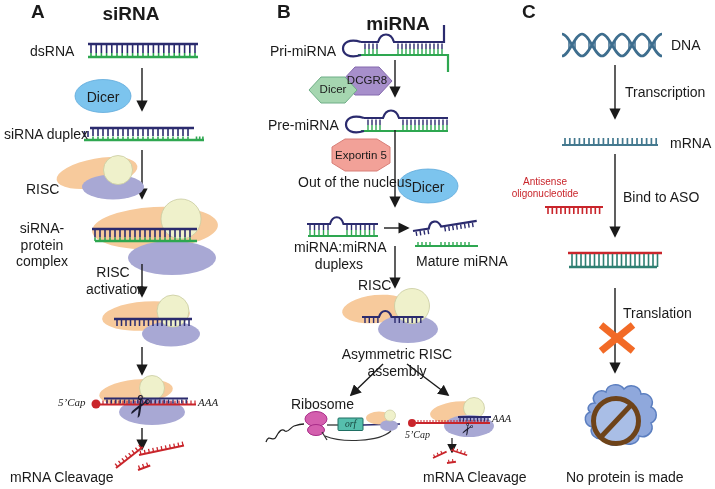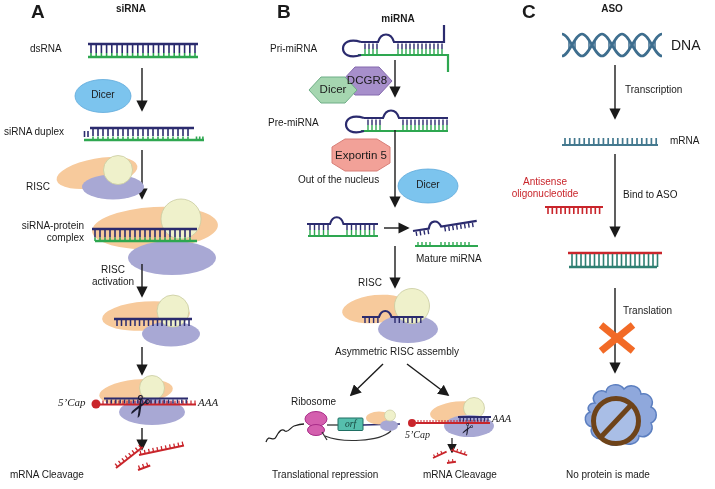--- a/index.html
+++ b/index.html
@@ -1,23 +1,23 @@
 <!DOCTYPE html>
 <html><head>
 <meta charset="utf-8">
 <style>
   html,body{margin:0;padding:0;background:#fff;}
   #stage{position:relative;width:715px;height:489px;background:#ffffff;overflow:hidden;
          font-family:"Liberation Sans",sans-serif;}
   #art{position:absolute;left:0;top:0;z-index:1;}
-  .lbl{position:absolute;z-index:2;font-size:10px;color:#1a1a1a;line-height:1.18;
+  .lbl{position:absolute;z-index:2;font-size:14px;color:#1a1a1a;line-height:1.18;
        white-space:pre-line;font-family:"Liberation Sans",sans-serif;}
   .c{text-align:center}
-  .r{text-align:right}
-  .hdr{font-size:10px;font-weight:bold}
+  .r{text-align:center}
+  .hdr{font-size:19px;font-weight:bold}
   .letter{font-size:19px;font-weight:bold}
   .sm{font-size:11.5px}
   .serif{font-family:"Liberation Serif",serif;font-style:italic;font-size:11px;color:#222}
   .red{color:#C9252B}
   .orf{font-family:"Liberation Serif",serif;font-style:italic;font-size:9.5px;color:#143f38}
   .scissors{position:absolute;z-index:3;color:#1b1b2f;}
   .sc-a{left:128px;top:390px;font-size:29px;transform:scaleX(-1) rotate(60deg);}
   .sc-b{left:461px;top:420px;font-size:16px;transform:scaleX(-1) rotate(60deg);}
 </style>
 </head>
@@ -261,33 +261,33 @@
 
   <div class="lbl letter" style="left:277px;top:1px">B</div>
   <div class="lbl hdr c" style="left:348px;top:13px;width:100px">miRNA</div>
   <div class="lbl" style="left:270px;top:43px">Pri-miRNA</div>
   <div class="lbl sm c" style="left:342px;top:74px;width:50px">DCGR8</div>
   <div class="lbl sm c" style="left:308px;top:83px;width:50px">Dicer</div>
   <div class="lbl" style="left:268px;top:117px">Pre-miRNA</div>
   <div class="lbl sm c" style="left:330px;top:149px;width:62px">Exportin 5</div>
   <div class="lbl" style="left:298px;top:174px">Out of the nucleus</div>
   <div class="lbl c" style="left:400px;top:179px;width:56px">Dicer</div>
+  <div class="lbl c" style="left:294px;top:239px;width:90px">miRNA:miRNA
+duplexs</div>
   <div class="lbl" style="left:416px;top:253px">Mature miRNA</div>
   <div class="lbl" style="left:358px;top:277px">RISC</div>
   <div class="lbl c" style="left:312px;top:346px;width:170px">Asymmetric RISC assembly</div>
   <div class="lbl" style="left:291px;top:396px">Ribosome</div>
   <div class="lbl orf c" style="left:340px;top:419px;width:21px">orf</div>
-  <div class="lbl" style="left:272px;top:469px">Translational repression</div>
   <div class="lbl serif" style="left:405px;top:429px;font-size:10px">5’Cap</div>
   <div class="lbl serif" style="left:492px;top:413px;font-size:10.5px">AAA</div>
   <div class="lbl" style="left:423px;top:469px">mRNA Cleavage</div>
   <div class="scissors sc-b">✂</div>
 
   <div class="lbl letter" style="left:522px;top:1px">C</div>
-  <div class="lbl hdr c" style="left:562px;top:3px;width:100px">ASO</div>
   <div class="lbl" style="left:671px;top:37px;font-size:14px">DNA</div>
   <div class="lbl" style="left:625px;top:84px">Transcription</div>
   <div class="lbl" style="left:670px;top:135px">mRNA</div>
   <div class="lbl red c" style="left:494px;top:176px;width:102px;font-size:10px">Antisense
 oligonucleotide</div>
   <div class="lbl" style="left:623px;top:189px">Bind to ASO</div>
   <div class="lbl" style="left:623px;top:305px">Translation</div>
   <div class="lbl" style="left:566px;top:469px">No protein is made</div>
 
 </div>

